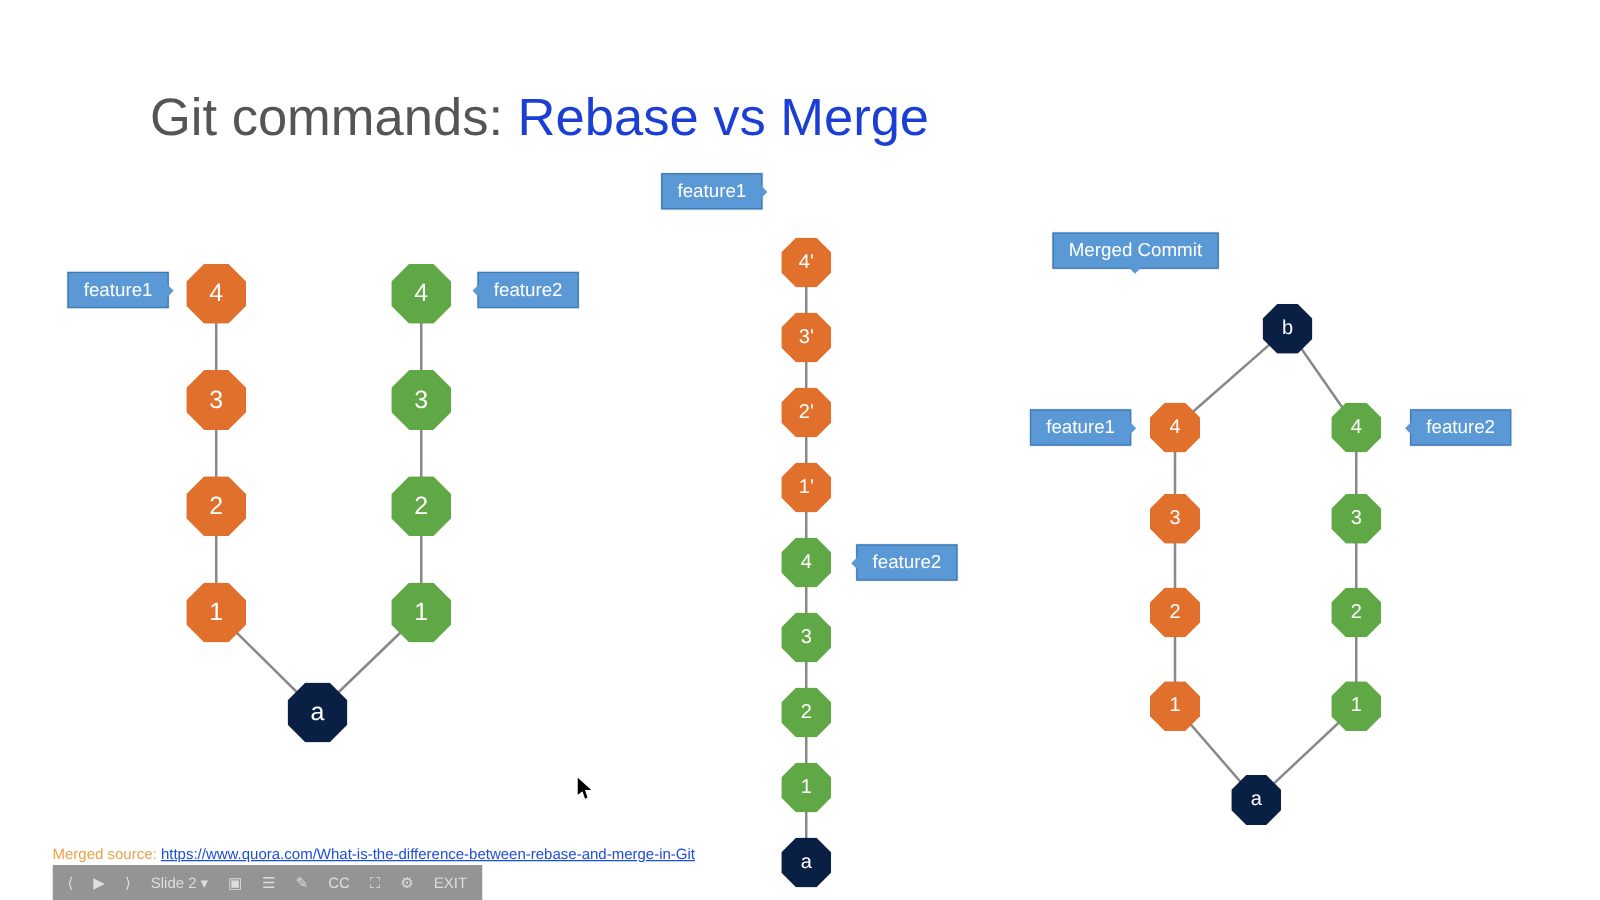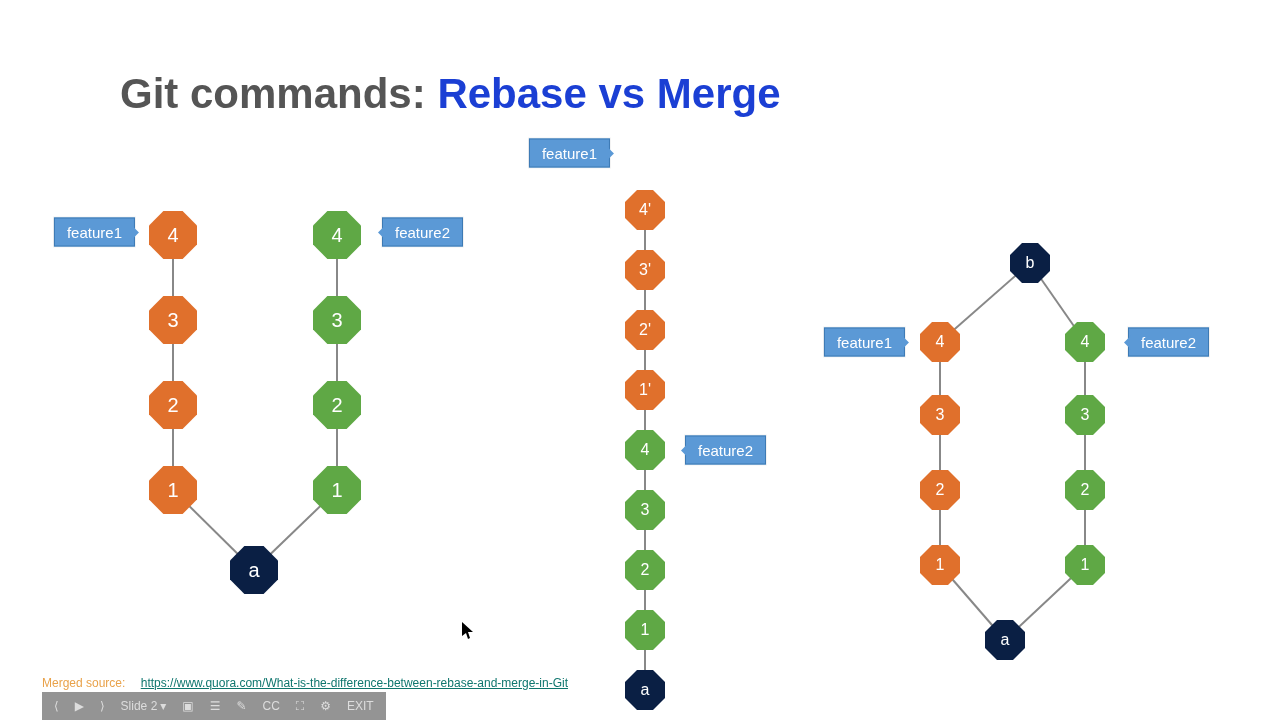--- a/index.html
+++ b/index.html
@@ -9,21 +9,21 @@
     font-family: Arial, Helvetica, sans-serif;
     background: #fff;
     position: relative;
     overflow: hidden;
   }
   .title {
     position: absolute;
     top: 70px;
     left: 120px;
     font-size: 42px;
-    font-weight: 700;
+    font-weight: 400;
     color: #555;
   }
   .title .em { color: #1b3fd4; }
   .stage {
     position: absolute;
     left: 0; top: 0; right: 0; bottom: 0;
   }
   
   .node {
     position: absolute;
@@ -109,21 +109,21 @@
     gap: 3px;
   }
   .source-line {
     position: absolute;
     left: 42px;
     bottom: 30px;
     font-size: 12px;
     color: #e9a24a;
     z-index: 5;
   }
-  .source-line a { color: #0f766e; text-decoration: underline; margin-left: 12px; }
+  .source-line a { color: #1d4ed8; text-decoration: underline; }
   .cursor {
     position: absolute;
     width: 12px; height: 18px;
     z-index: 20;
     color: #000;
   }
 </style>
 </head>
 <body>
 
@@ -187,20 +187,21 @@
     <div class="node orange small" style="left: 940px; top: 490px;">2</div>
     <div class="node orange small" style="left: 940px; top: 415px;">3</div>
     <div class="node orange small" style="left: 940px; top: 342px;">4</div>
     <div class="node green small" style="left: 1085px; top: 565px;">1</div>
     <div class="node green small" style="left: 1085px; top: 490px;">2</div>
     <div class="node green small" style="left: 1085px; top: 415px;">3</div>
     <div class="node green small" style="left: 1085px; top: 342px;">4</div>
     <div class="node navy small" style="left: 1030px; top: 263px;">b</div>
     <div class="label left" style="left: 905px; top: 342px;">feature1</div>
     <div class="label right" style="left: 1128px; top: 342px;">feature2</div>
+    <div class="label down" style="left: 842px; top: 215px; text-align: center; transform: translate(0px, -100%);">Merged Commit</div>
   </div>
 
 <div class="source-line">
   <span>Merged source: </span><a href="#">https://www.quora.com/What-is-the-difference-between-rebase-and-merge-in-Git</a>
 </div>
 
 <div class="toolbar">
   <span class="tbtn">⟨</span>
   <span class="tbtn">▶</span>
   <span class="tbtn">⟩</span>

